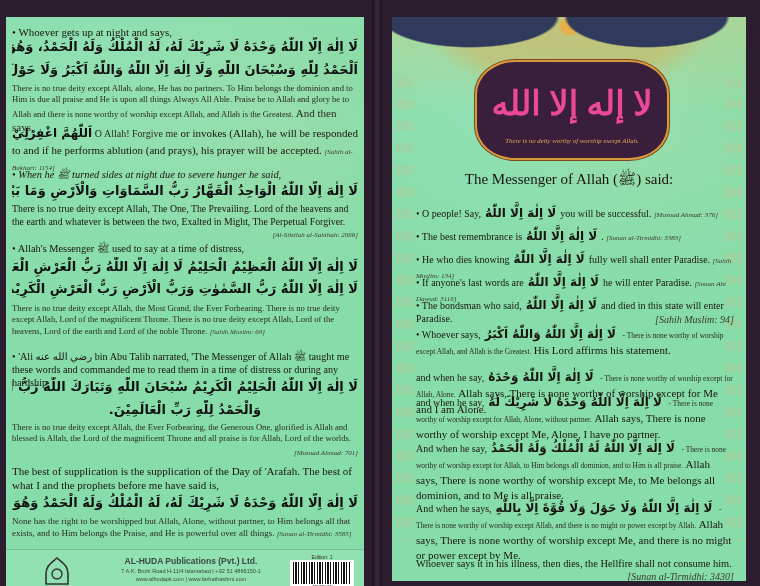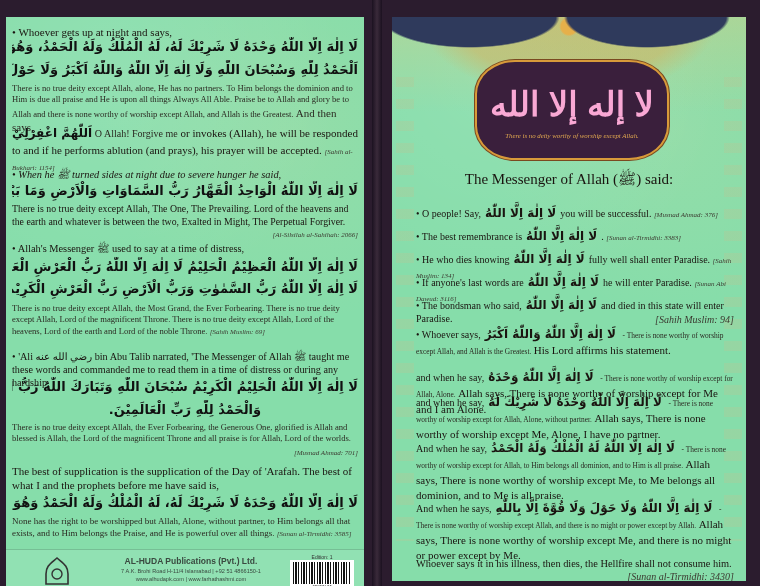--- a/index.html
+++ b/index.html
@@ -65,22 +65,22 @@
   }
   .side-orn { position:absolute; top:60px; bottom:40px; width:18px;
     background:repeating-linear-gradient(180deg, rgba(180,200,150,0.35) 0 10px, transparent 10px 22px); }
   .side-orn.l { left:4px; } .side-orn.r { right:4px; }
   .banner {
     position:absolute; left:83px; top:43px; width:190px; height:96px;
     background:#3a1f3c; border:2px solid #d89a3a; border-radius:40px/34px;
     box-shadow:0 0 0 1px #7a4a20;
     display:flex; flex-direction:column; align-items:center; justify-content:center;
   }
-  .banner .calli { font-family:Liberation Sans, sans-serif; font-weight:bold; color:#f9a8d4;
-    font-size:34px; line-height:44px; direction:rtl; letter-spacing:1px; }
+  .banner .calli { font-family:Liberation Serif, serif; font-weight:bold; color:#ec4899;
+    font-size:34px; line-height:55px; direction:rtl; letter-spacing:1px; }
   .banner .sub { font-style:italic; font-size:6.8px; color:#e0a850; margin-top:6px; }
   .heading { position:absolute; left:0; right:0; top:153px; text-align:center; font-size:15px; color:#1a1410; }
   .rt { position:absolute; left:24px; width:318px; font-size:10px; line-height:13px; }
   .rt .ari { font-family:"DejaVu Sans", sans-serif; font-weight:bold; font-size:12px; direction:rtl; unicode-bidi:isolate; padding:0 4px; }
   .rt .smx { font-size:7.4px; color:#2b2a22; }
   .rt .bigx { font-size:11px; }
 </style>
 </head>
 <body>
 

